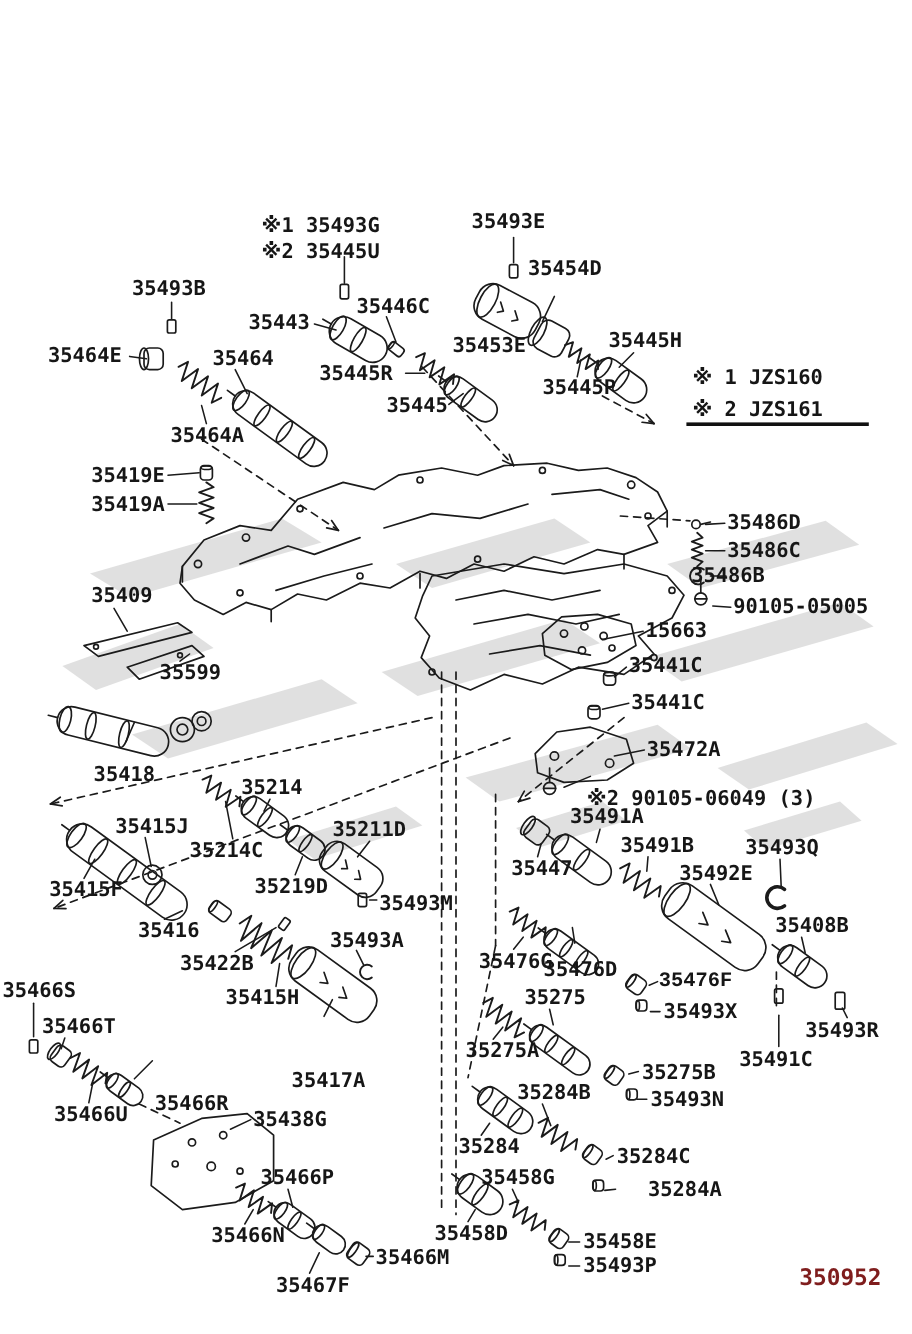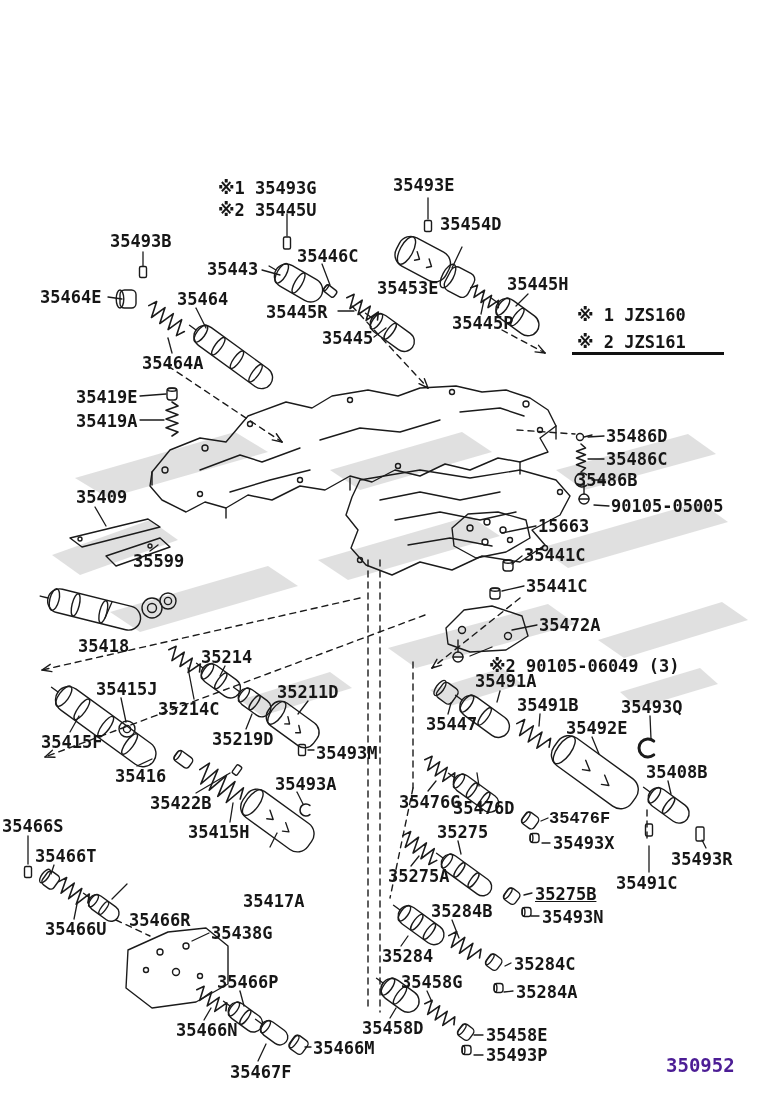--- a/index.html
+++ b/index.html
@@ -7,21 +7,21 @@
        font-family:"DejaVu Sans Mono","DejaVu Sans",monospace;}
   .page{position:absolute;inset:0;}
   #art{position:absolute;left:0;top:0;}
   #labels{position:absolute;inset:0;pointer-events:none;border-radius:28px;}
   .lbl{position:absolute;font:bold 17px/1.05 "DejaVu Sans Mono","DejaVu Sans",monospace;
        color:#161616;letter-spacing:0;white-space:pre;}
   .title{position:absolute;left:36px;top:124px;font:bold 18px/1.1 "DejaVu Sans Mono","DejaVu Sans",monospace;
        color:#111;letter-spacing:1.5px;border-bottom:3px solid #111;padding-bottom:4px;width:auto;display:inline-block;}
   .legend-item{position:absolute;font:bold 17px/1.1 "DejaVu Sans Mono","DejaVu Sans",monospace;color:#161616;white-space:pre;}
   .legend-underline{position:absolute;left:572px;top:352px;width:152px;border-top:3px solid #111;}
-  .figno{position:absolute;left:666px;top:1056px;font:bold 19px/1 "DejaVu Sans Mono","DejaVu Sans",monospace;color:#4c1d95;text-align:right;}
+  .figno{position:absolute;left:666px;top:1056px;font:bold 19px/1 "DejaVu Sans Mono","DejaVu Sans",monospace;color:#7f1d1d;text-align:right;}
 </style>
 </head>
 <body>
 
 <div class="page">
   <svg id="art" width="760" height="1112" viewBox="0 0 760 1112">
       <g stroke="none" fill="none" stroke-width="1.4" stroke-linecap="round" stroke-linejoin="round">
         <polygon points="75,478 235,432 268,452 108,498" fill="#cccccc" opacity="0.6"></polygon>
         <polygon points="52,555 150,520 178,540 80,575" fill="#cccccc" opacity="0.6"></polygon>
         <polygon points="110,612 268,566 298,586 140,632" fill="#cccccc" opacity="0.6"></polygon>
@@ -500,30 +500,30 @@
       <div class="lbl" style="left: 188px; top: 824px;">35415H</div>
       <div class="lbl" style="left: 437px; top: 824px;">35275</div>
       <div class="lbl" style="left: 553px; top: 835px;">35493X</div>
       <div class="lbl" style="left: 243px; top: 849px; margin-top: 44px;">35417A</div>
       <div class="lbl" style="left: 2px; top: 818px;">35466S</div>
       <div class="lbl" style="left: 671px; top: 851px;">35493R</div>
       <div class="lbl" style="left: 35px; top: 848px;">35466T</div>
       <div class="lbl" style="left: 388px; top: 868px;">35275A</div>
       <div class="lbl" style="left: 616px; top: 875px;">35491C</div>
       <div class="lbl" style="left: 129px; top: 876px; margin-top: 36px;">35466R</div>
-      <div class="lbl" style="left: 535px; top: 886px; text-decoration: underline;">35275B</div>
+      <div class="lbl" style="left: 535px; top: 886px;">35275B</div>
       <div class="lbl" style="left: 542px; top: 909px;">35493N</div>
       <div class="lbl" style="left: 45px; top: 921px;">35466U</div>
       <div class="lbl" style="left: 211px; top: 925px;">35438G</div>
       <div class="lbl" style="left: 431px; top: 903px;">35284B</div>
       <div class="lbl" style="left: 382px; top: 948px;">35284</div>
       <div class="lbl" style="left: 514px; top: 956px;">35284C</div>
       <div class="lbl" style="left: 217px; top: 974px;">35466P</div>
       <div class="lbl" style="left: 401px; top: 974px;">35458G</div>
-      <div class="lbl" style="left: 516px; top: 984px;">35284A</div>
+      <div class="lbl" style="left: 540px; top: 984px;">35284A</div>
       <div class="lbl" style="left: 176px; top: 1022px;">35466N</div>
       <div class="lbl" style="left: 362px; top: 1020px;">35458D</div>
       <div class="lbl" style="left: 486px; top: 1027px;">35458E</div>
       <div class="lbl" style="left: 313px; top: 1040px;">35466M</div>
       <div class="lbl" style="left: 486px; top: 1047px;">35493P</div>
       <div class="lbl" style="left: 230px; top: 1064px;">35467F</div>
     </div>
   <div class="legend-item" style="left:577px;top:306px">※ 1 JZS160</div>
   <div class="legend-item" style="left:577px;top:333px">※ 2 JZS161</div>
   <div class="legend-underline"></div>

